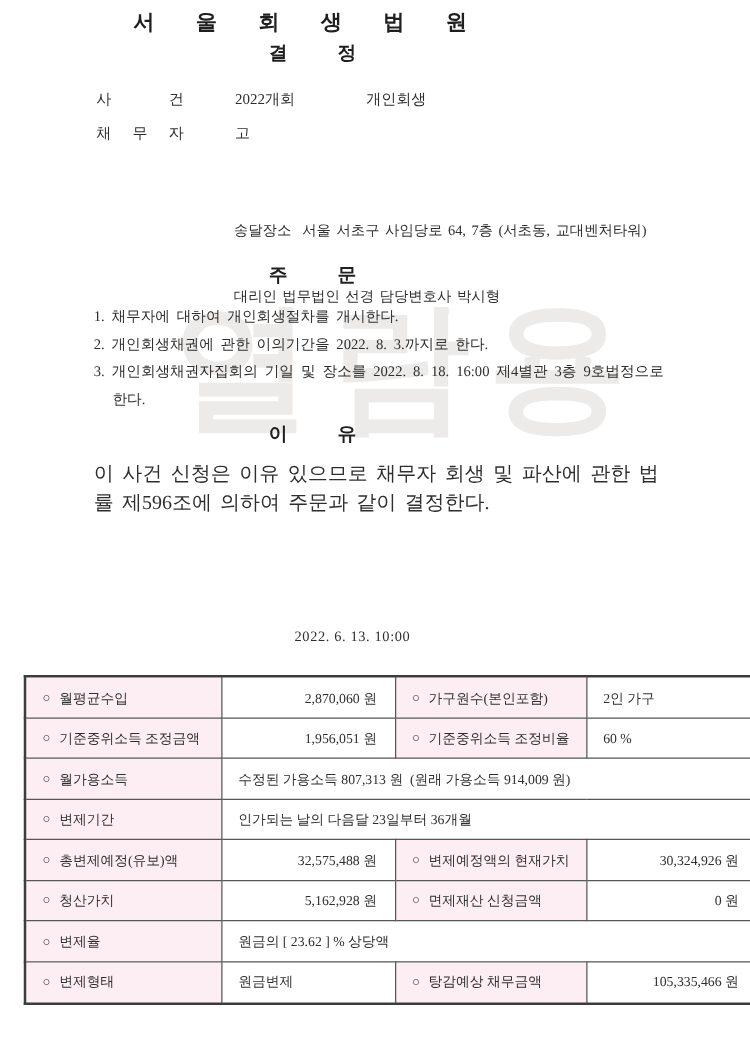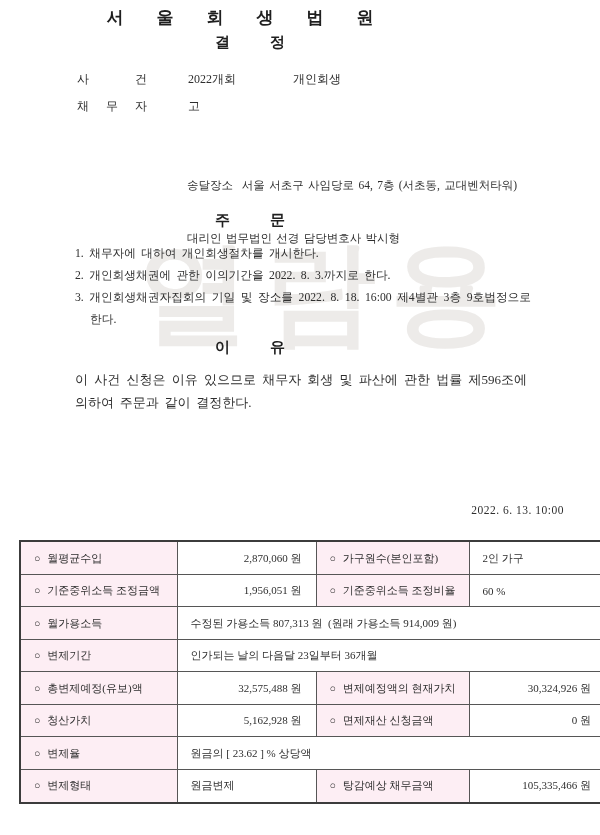--- a/index.html
+++ b/index.html
@@ -58,27 +58,27 @@
     position:absolute; top:243px; left:75px; width:456px;
     font-size:11.7px; line-height:22px;
   }
   .order-item {
     margin:0; padding-left:15px; text-indent:-15px;
     text-align:justify; word-spacing:2.5px;
   }
 
   .reason-text {
     position:absolute; top:368px; left:75px; width:452px;
-    margin:0; font-size:13px; line-height:23px;
+    margin:0; font-size:16px; line-height:23px;
     text-align:justify; word-spacing:2.5px;
   }
 
   .datetime {
     position:absolute; top:504px; left:0; width:564px;
-    text-align:right; font-size:11.5px;
+    text-align:center; font-size:11.5px;
     letter-spacing:0.5px;
   }
 
   .summary-table {
     position:absolute; top:540px; left:19px;
     width:586px; height:264px;
     border-collapse:collapse; table-layout:fixed;
     font-size:11px;
     border:2px solid #3c3c3c;
   }

